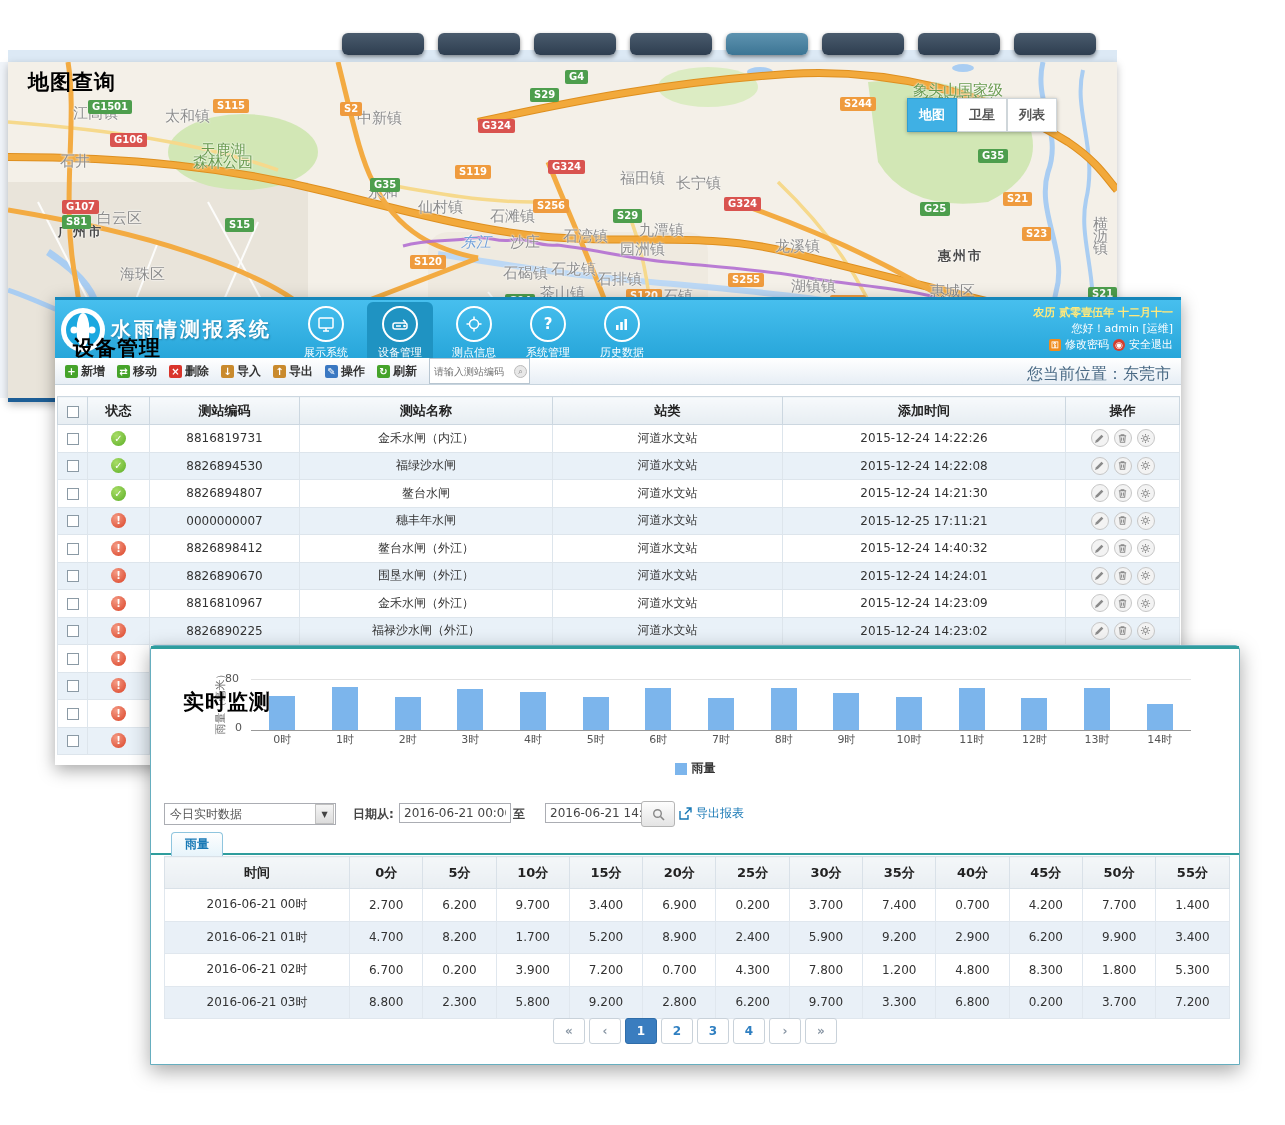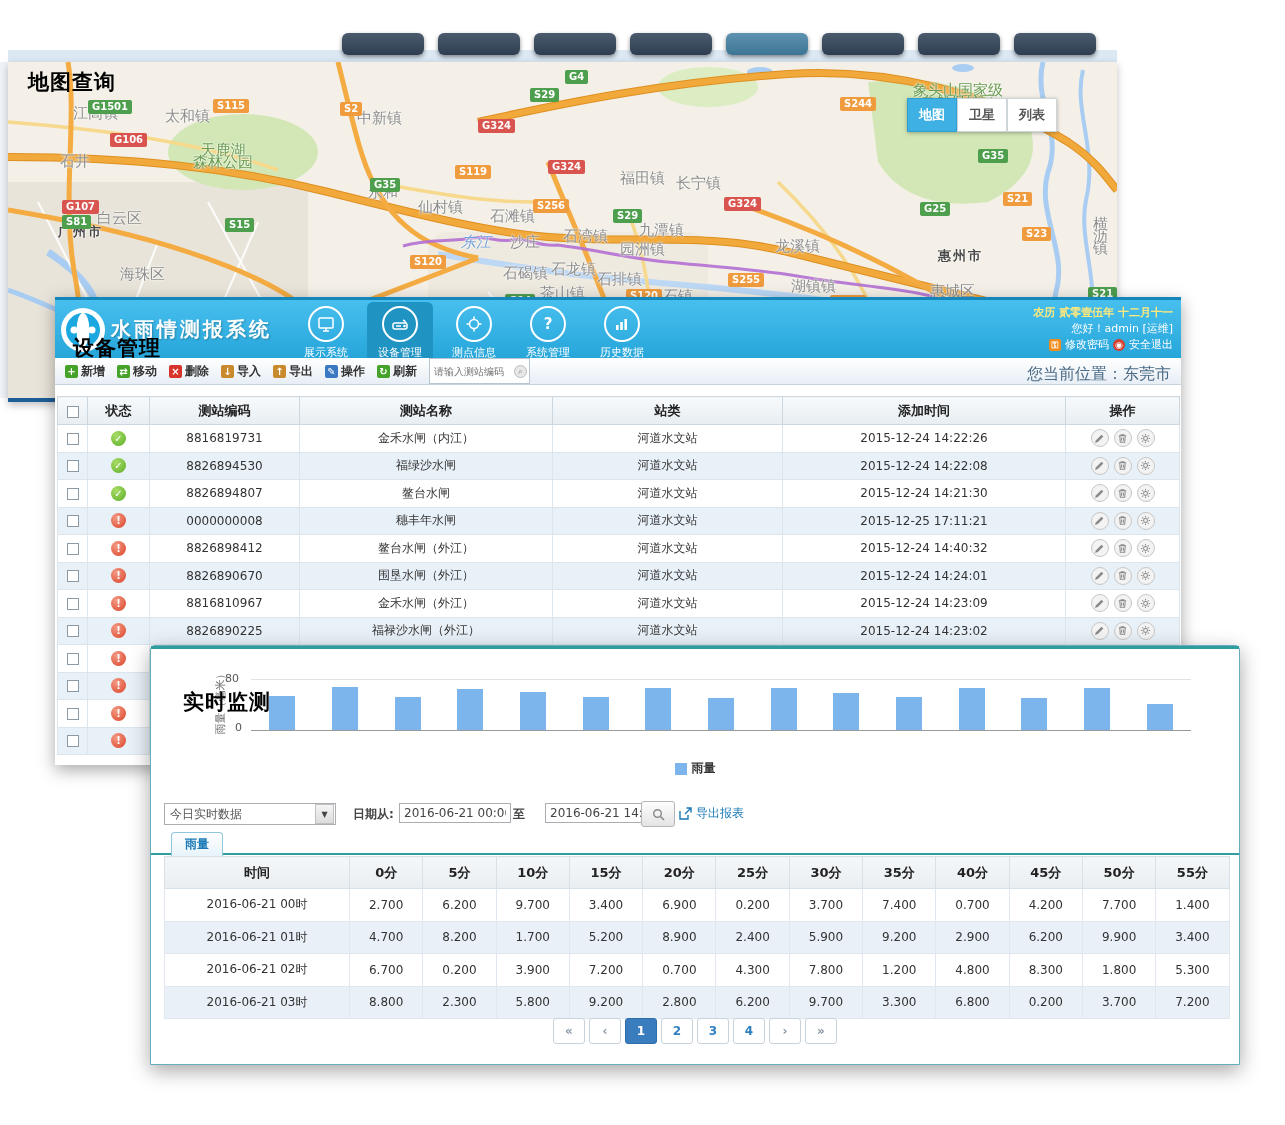--- a/index.html
+++ b/index.html
@@ -470,21 +470,21 @@
                       <circle cx="6" cy="6" r="2.1"></circle>
                       <path d="M6 1v1.6M6 9.4V11M1 6h1.6M9.4 6H11M2.5 2.5l1.1 1.1M8.4 8.4l1.1 1.1M9.5 2.5L8.4 3.6M3.6 8.4L2.5 9.5"></path>
                     </svg>
                   </span>
                 </div>
               </td>
             </tr>
             <tr class="alt">
               <td><span class="cb"></span></td>
               <td><span class="st err">!</span></td>
-              <td>0000000008</td>
+              <td>0000000007</td>
               <td>穗丰年水闸</td>
               <td>河道水文站</td>
               <td>2015-12-25 17:11:21</td>
               <td>
                 <div class="ops">
                   <span class="op">
                     <svg width="11" height="11" viewBox="0 0 12 12">
                       <path d="M1 11l1.2-3.2 6-6 2 2-6 6L1 11z" fill="#8a8a8a"></path>
                     </svg>
                   </span>
@@ -777,20 +777,37 @@
           </div>
           <div class="bcell">
             <div class="bar" style="height: 32.5px; background: rgb(124, 181, 236);"></div>
           </div>
           <div class="bcell">
             <div class="bar" style="height: 42.2px; background: rgb(124, 181, 236);"></div>
           </div>
           <div class="bcell">
             <div class="bar" style="height: 26.3px; background: rgb(124, 181, 236);"></div>
           </div>
+        </div>
+      <div class="xlabels" id="chartLabels">
+          <div>0时</div>
+          <div>1时</div>
+          <div>2时</div>
+          <div>3时</div>
+          <div>4时</div>
+          <div>5时</div>
+          <div>6时</div>
+          <div>7时</div>
+          <div>8时</div>
+          <div>9时</div>
+          <div>10时</div>
+          <div>11时</div>
+          <div>12时</div>
+          <div>13时</div>
+          <div>14时</div>
         </div>
       <div class="legend">
         <span class="sw"></span>
         <span class="lt">雨量</span>
       </div>
     </div>
 
     <div class="fw-filter">
       <div class="selbox">
         <span class="sv">今日实时数据</span>

